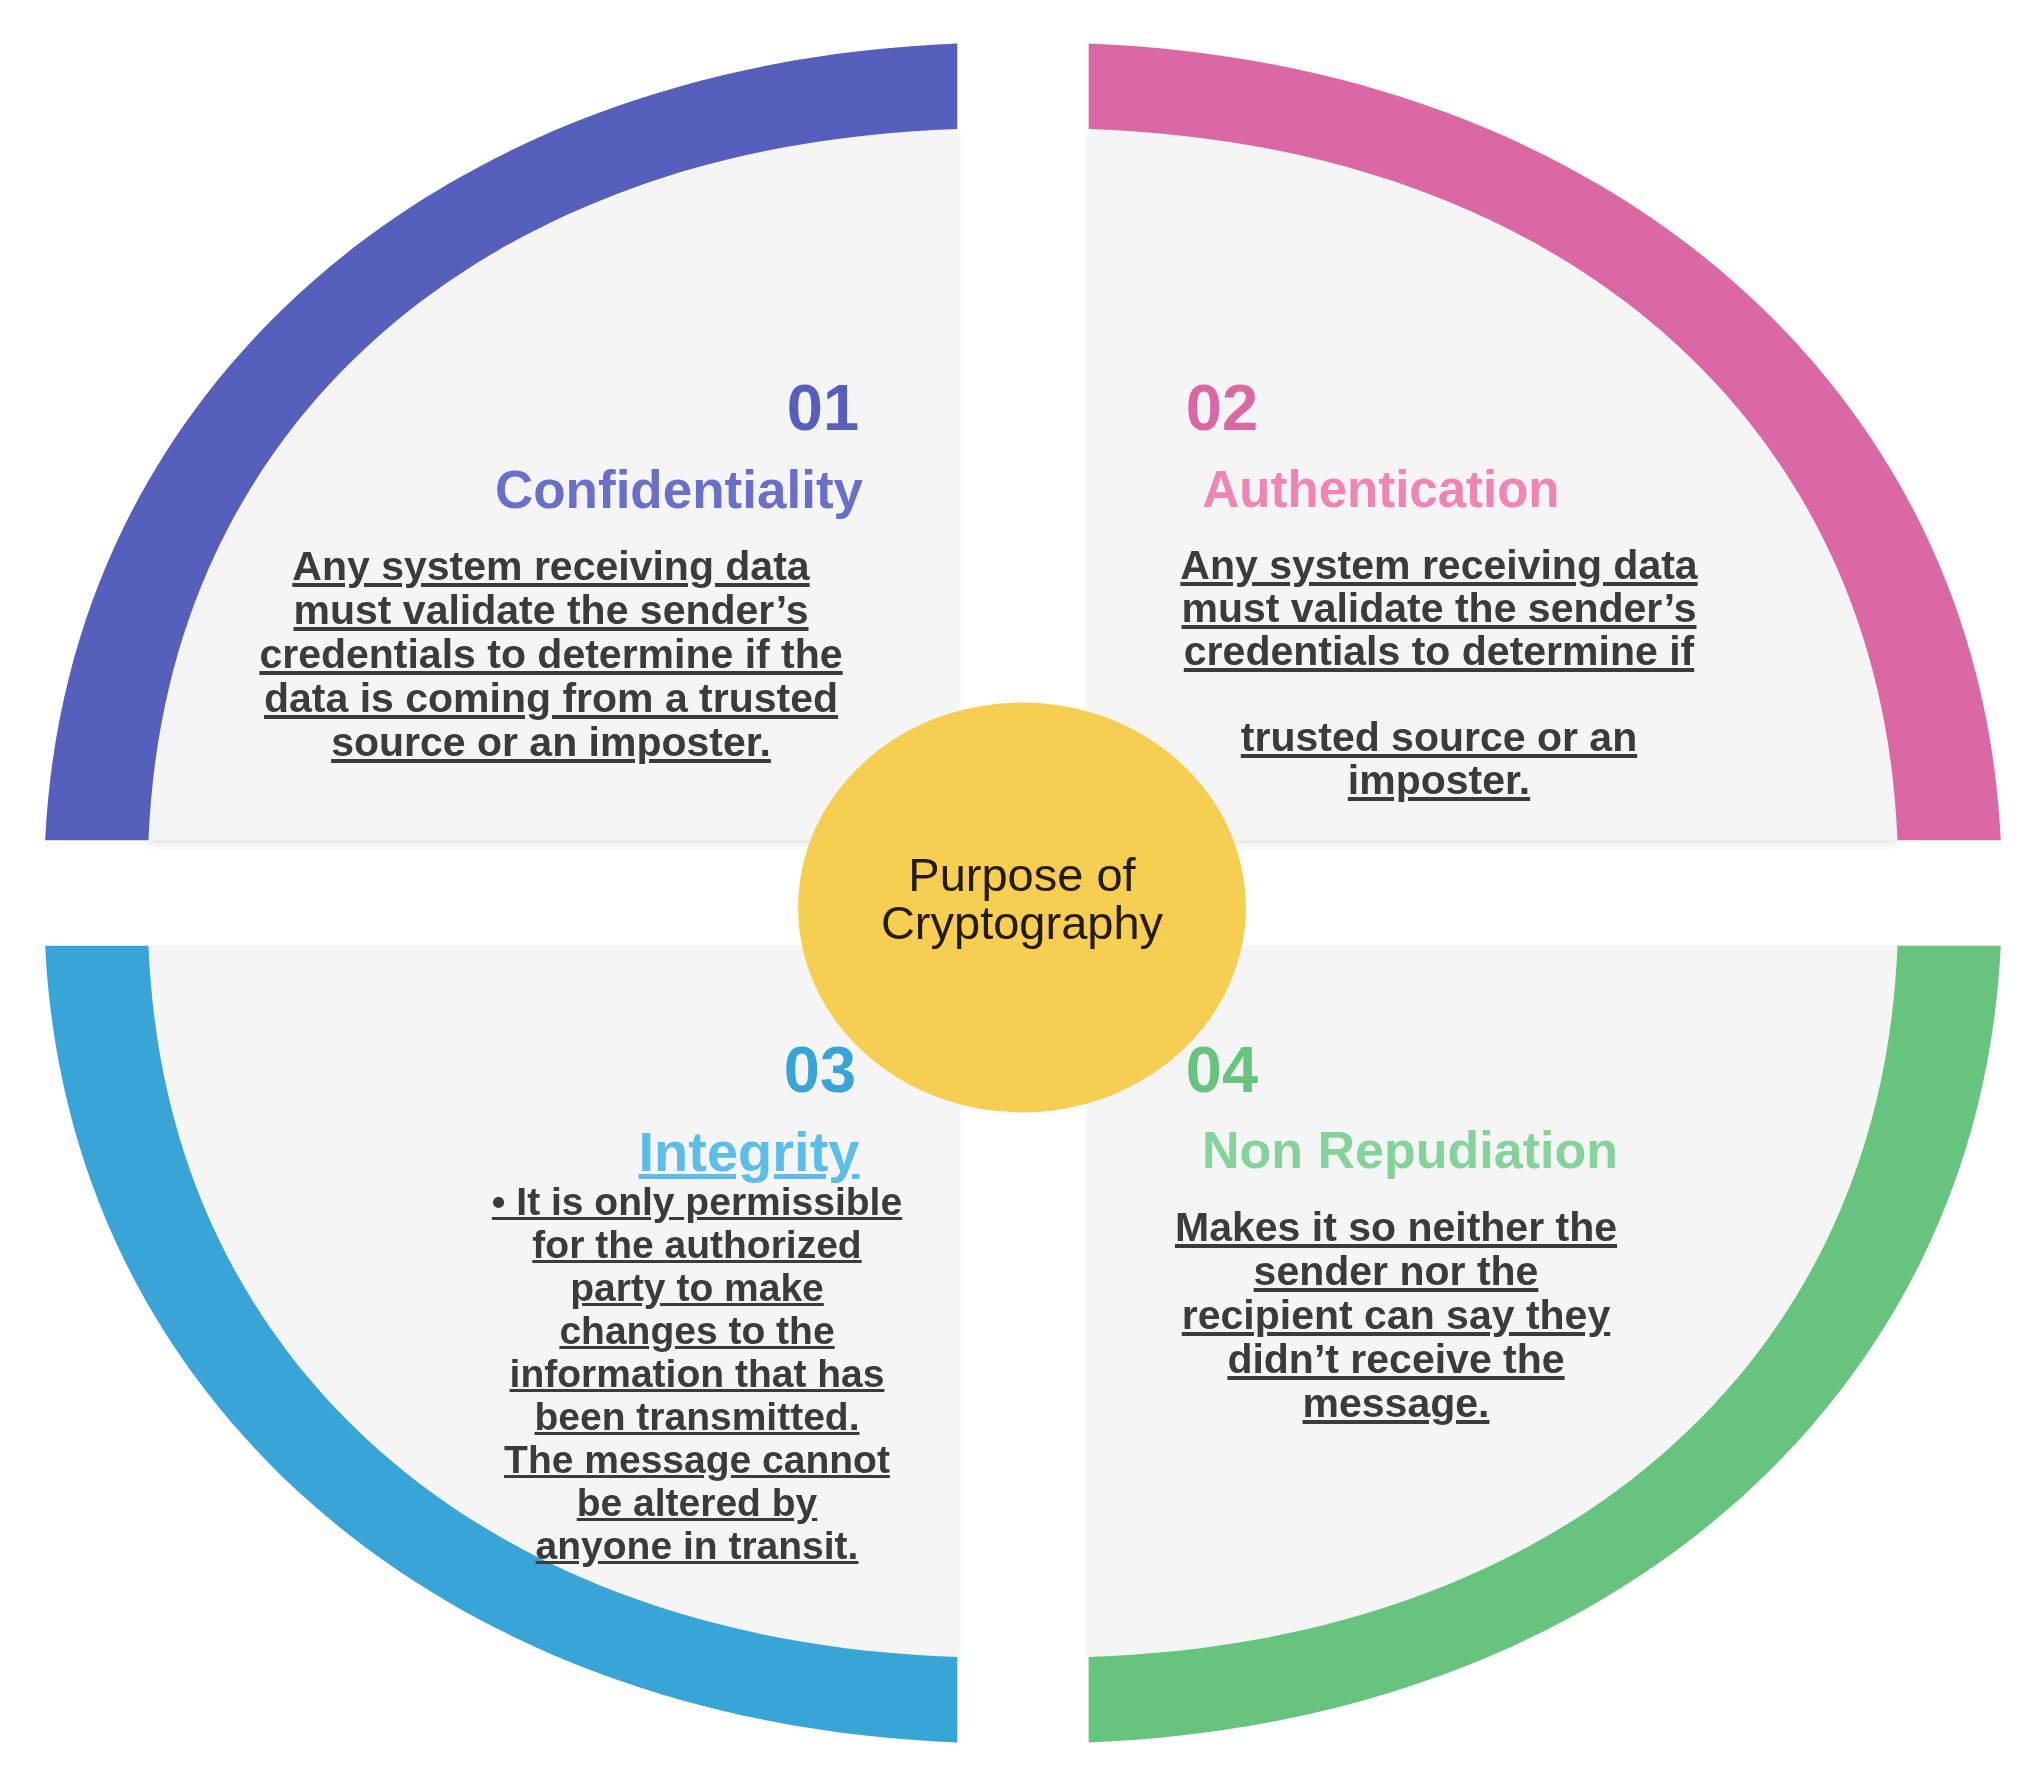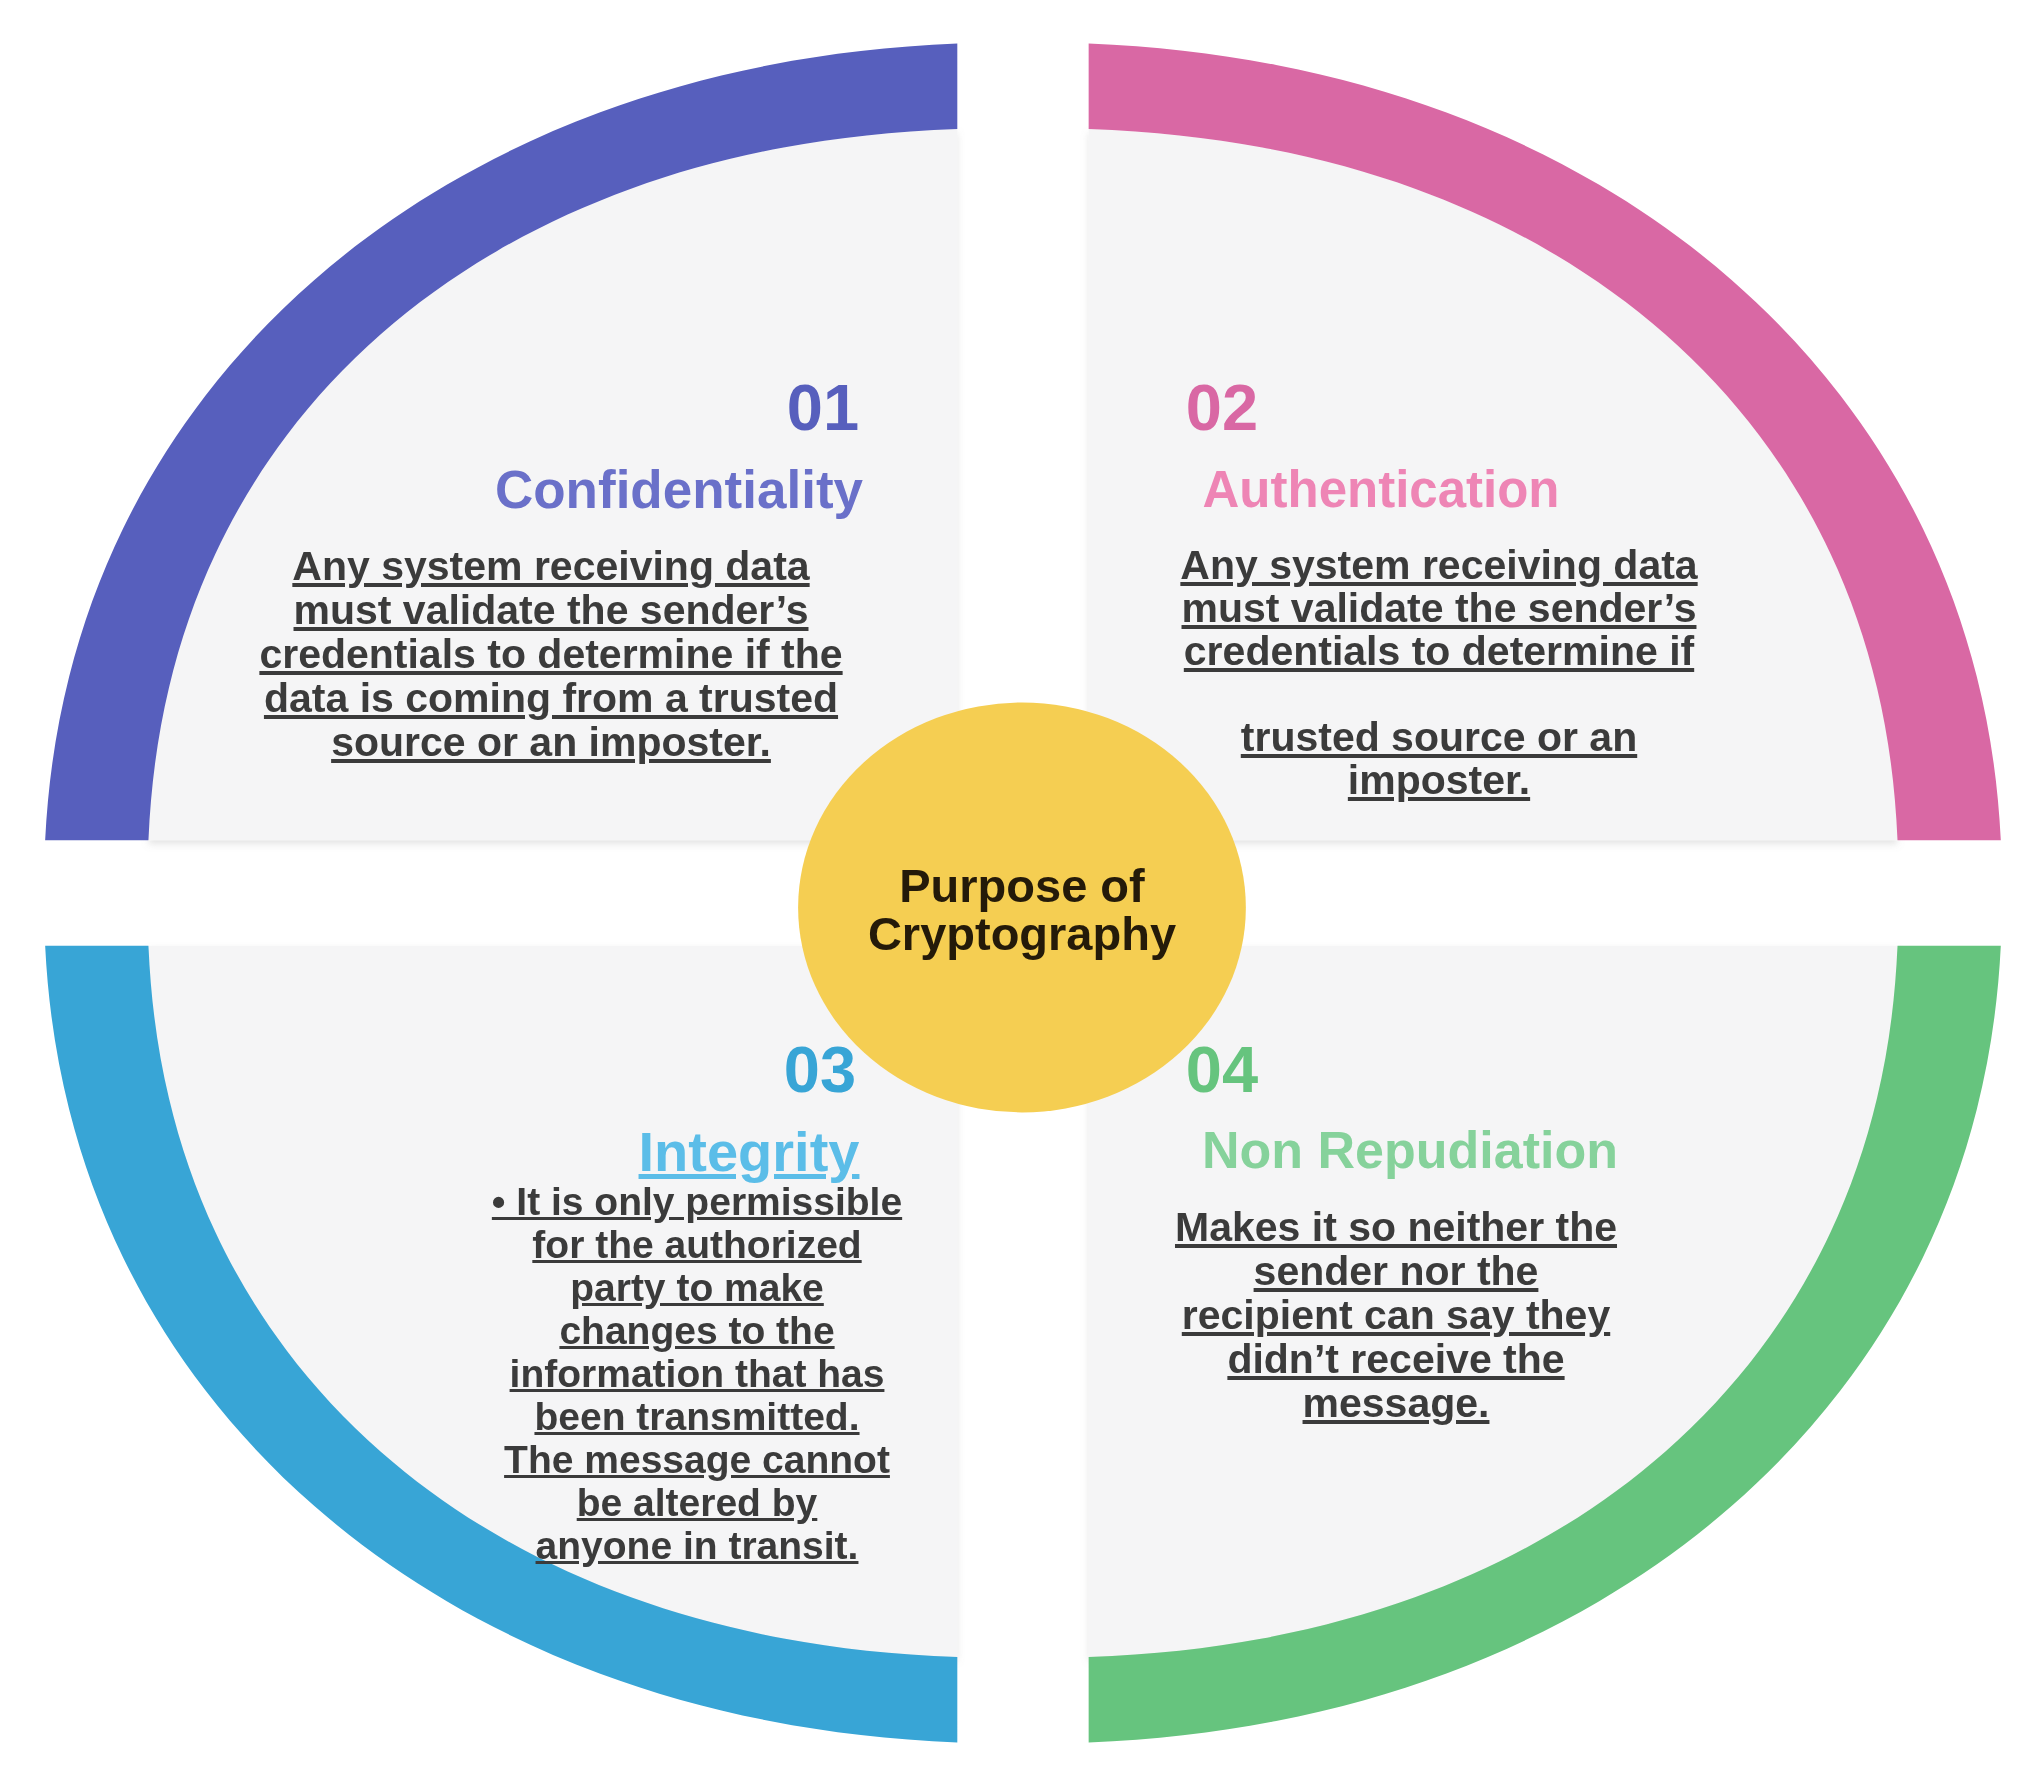--- a/index.html
+++ b/index.html
@@ -28,22 +28,22 @@
   #q3num {left:820px;top:1037px; font-size:65px;color:#38a5d6;transform:translateX(-50%);}
   #q3head{left:749px;top:1124px; font-size:56px;color:#5bbde8;transform:translateX(-50%);text-decoration:underline;}
   #q3body{left:697px;top:1180px; font-size:39px;line-height:43px;transform:translateX(-50%);}
 
   
   #q4num {left:1222px;top:1037px; font-size:65px;color:#66c47e;transform:translateX(-50%);}
   #q4head{left:1410px;top:1124px; font-size:52px;color:#86d29b;transform:translateX(-50%);}
   #q4body{left:1396px;top:1205px; font-size:41px;line-height:44px;transform:translateX(-50%);}
 
   
-  #hub{left:1022px;top:851px; font-size:47px;font-weight:700;line-height:48px;
-       color:#241a09;text-align:center;transform:translateX(-50%);margin-top:11px;}
+  #hub{left:1022px;top:851px; font-size:47px;font-weight:400;line-height:48px;
+       color:#241a09;text-align:center;transform:translateX(-50%);}
 </style>
 </head>
 <body>
 
 <div id="stage">
 
   <svg id="diagram" viewBox="0 0 2048 1793">
     <defs>
       <filter id="panelShadow" x="-6%" y="-6%" width="115%" height="115%">
         <feDropShadow dx="0" dy="4" stdDeviation="4" flood-color="#9a9a9a" flood-opacity="0.26"></feDropShadow>

